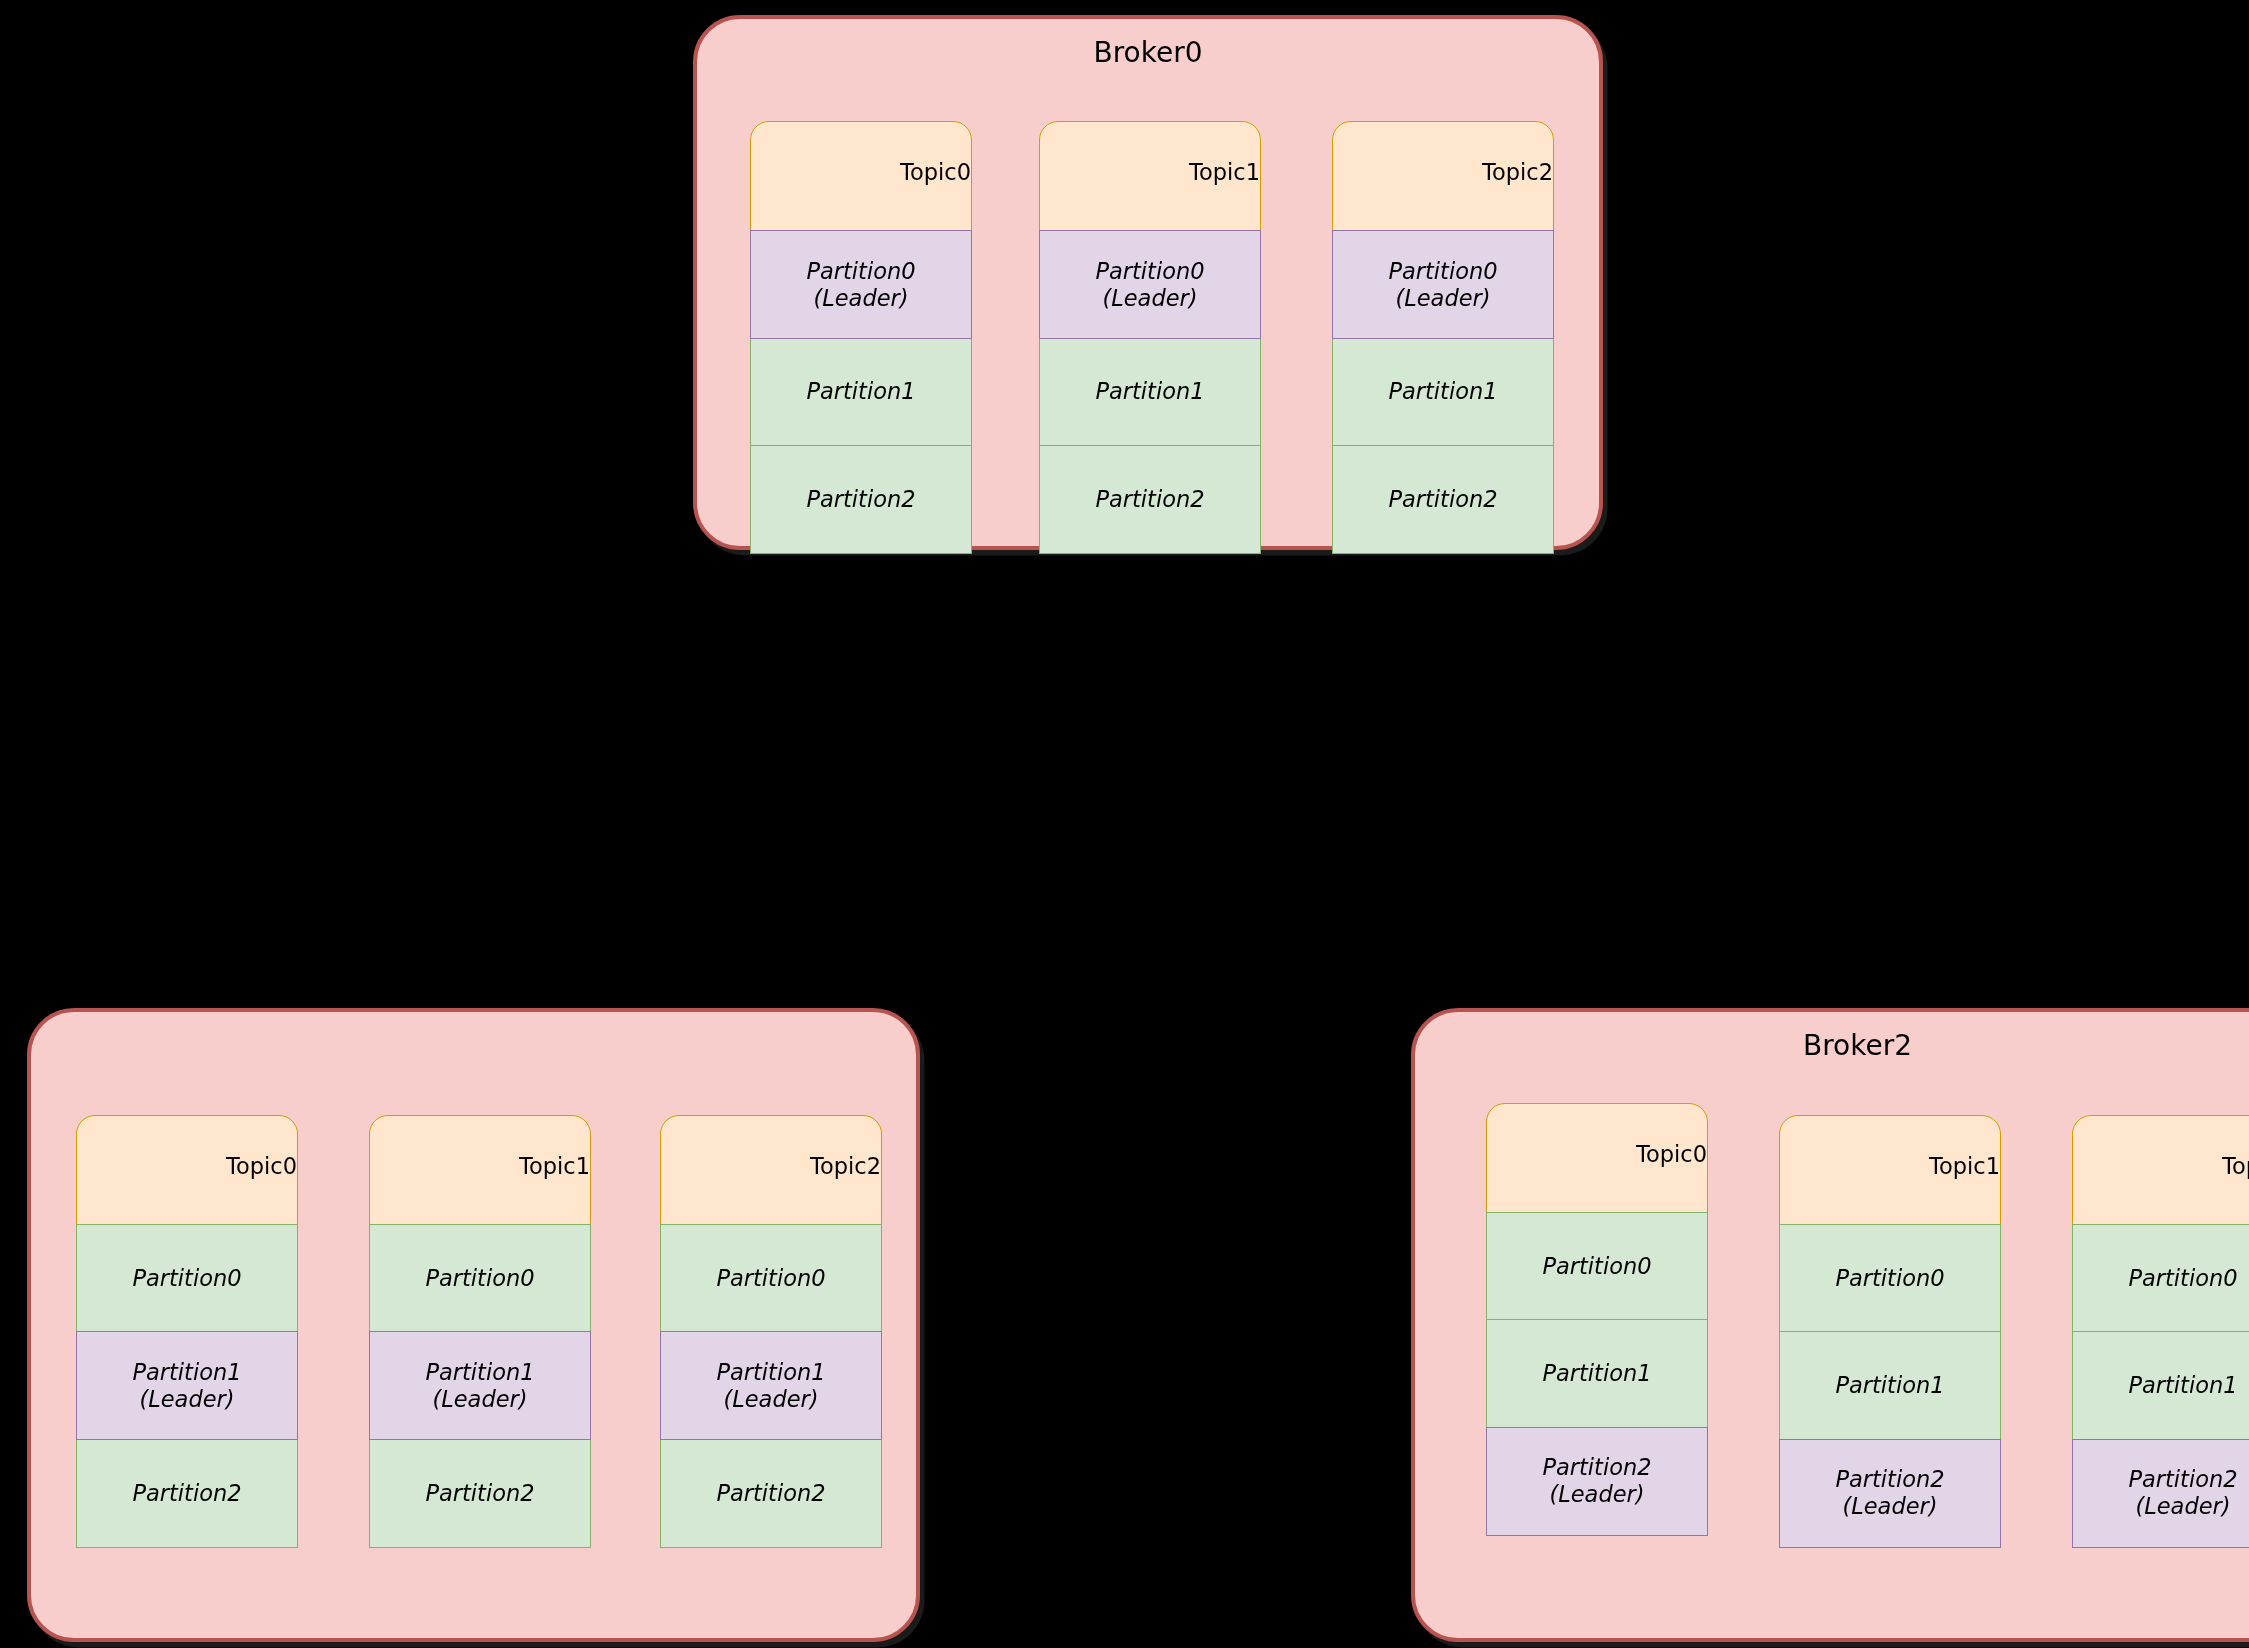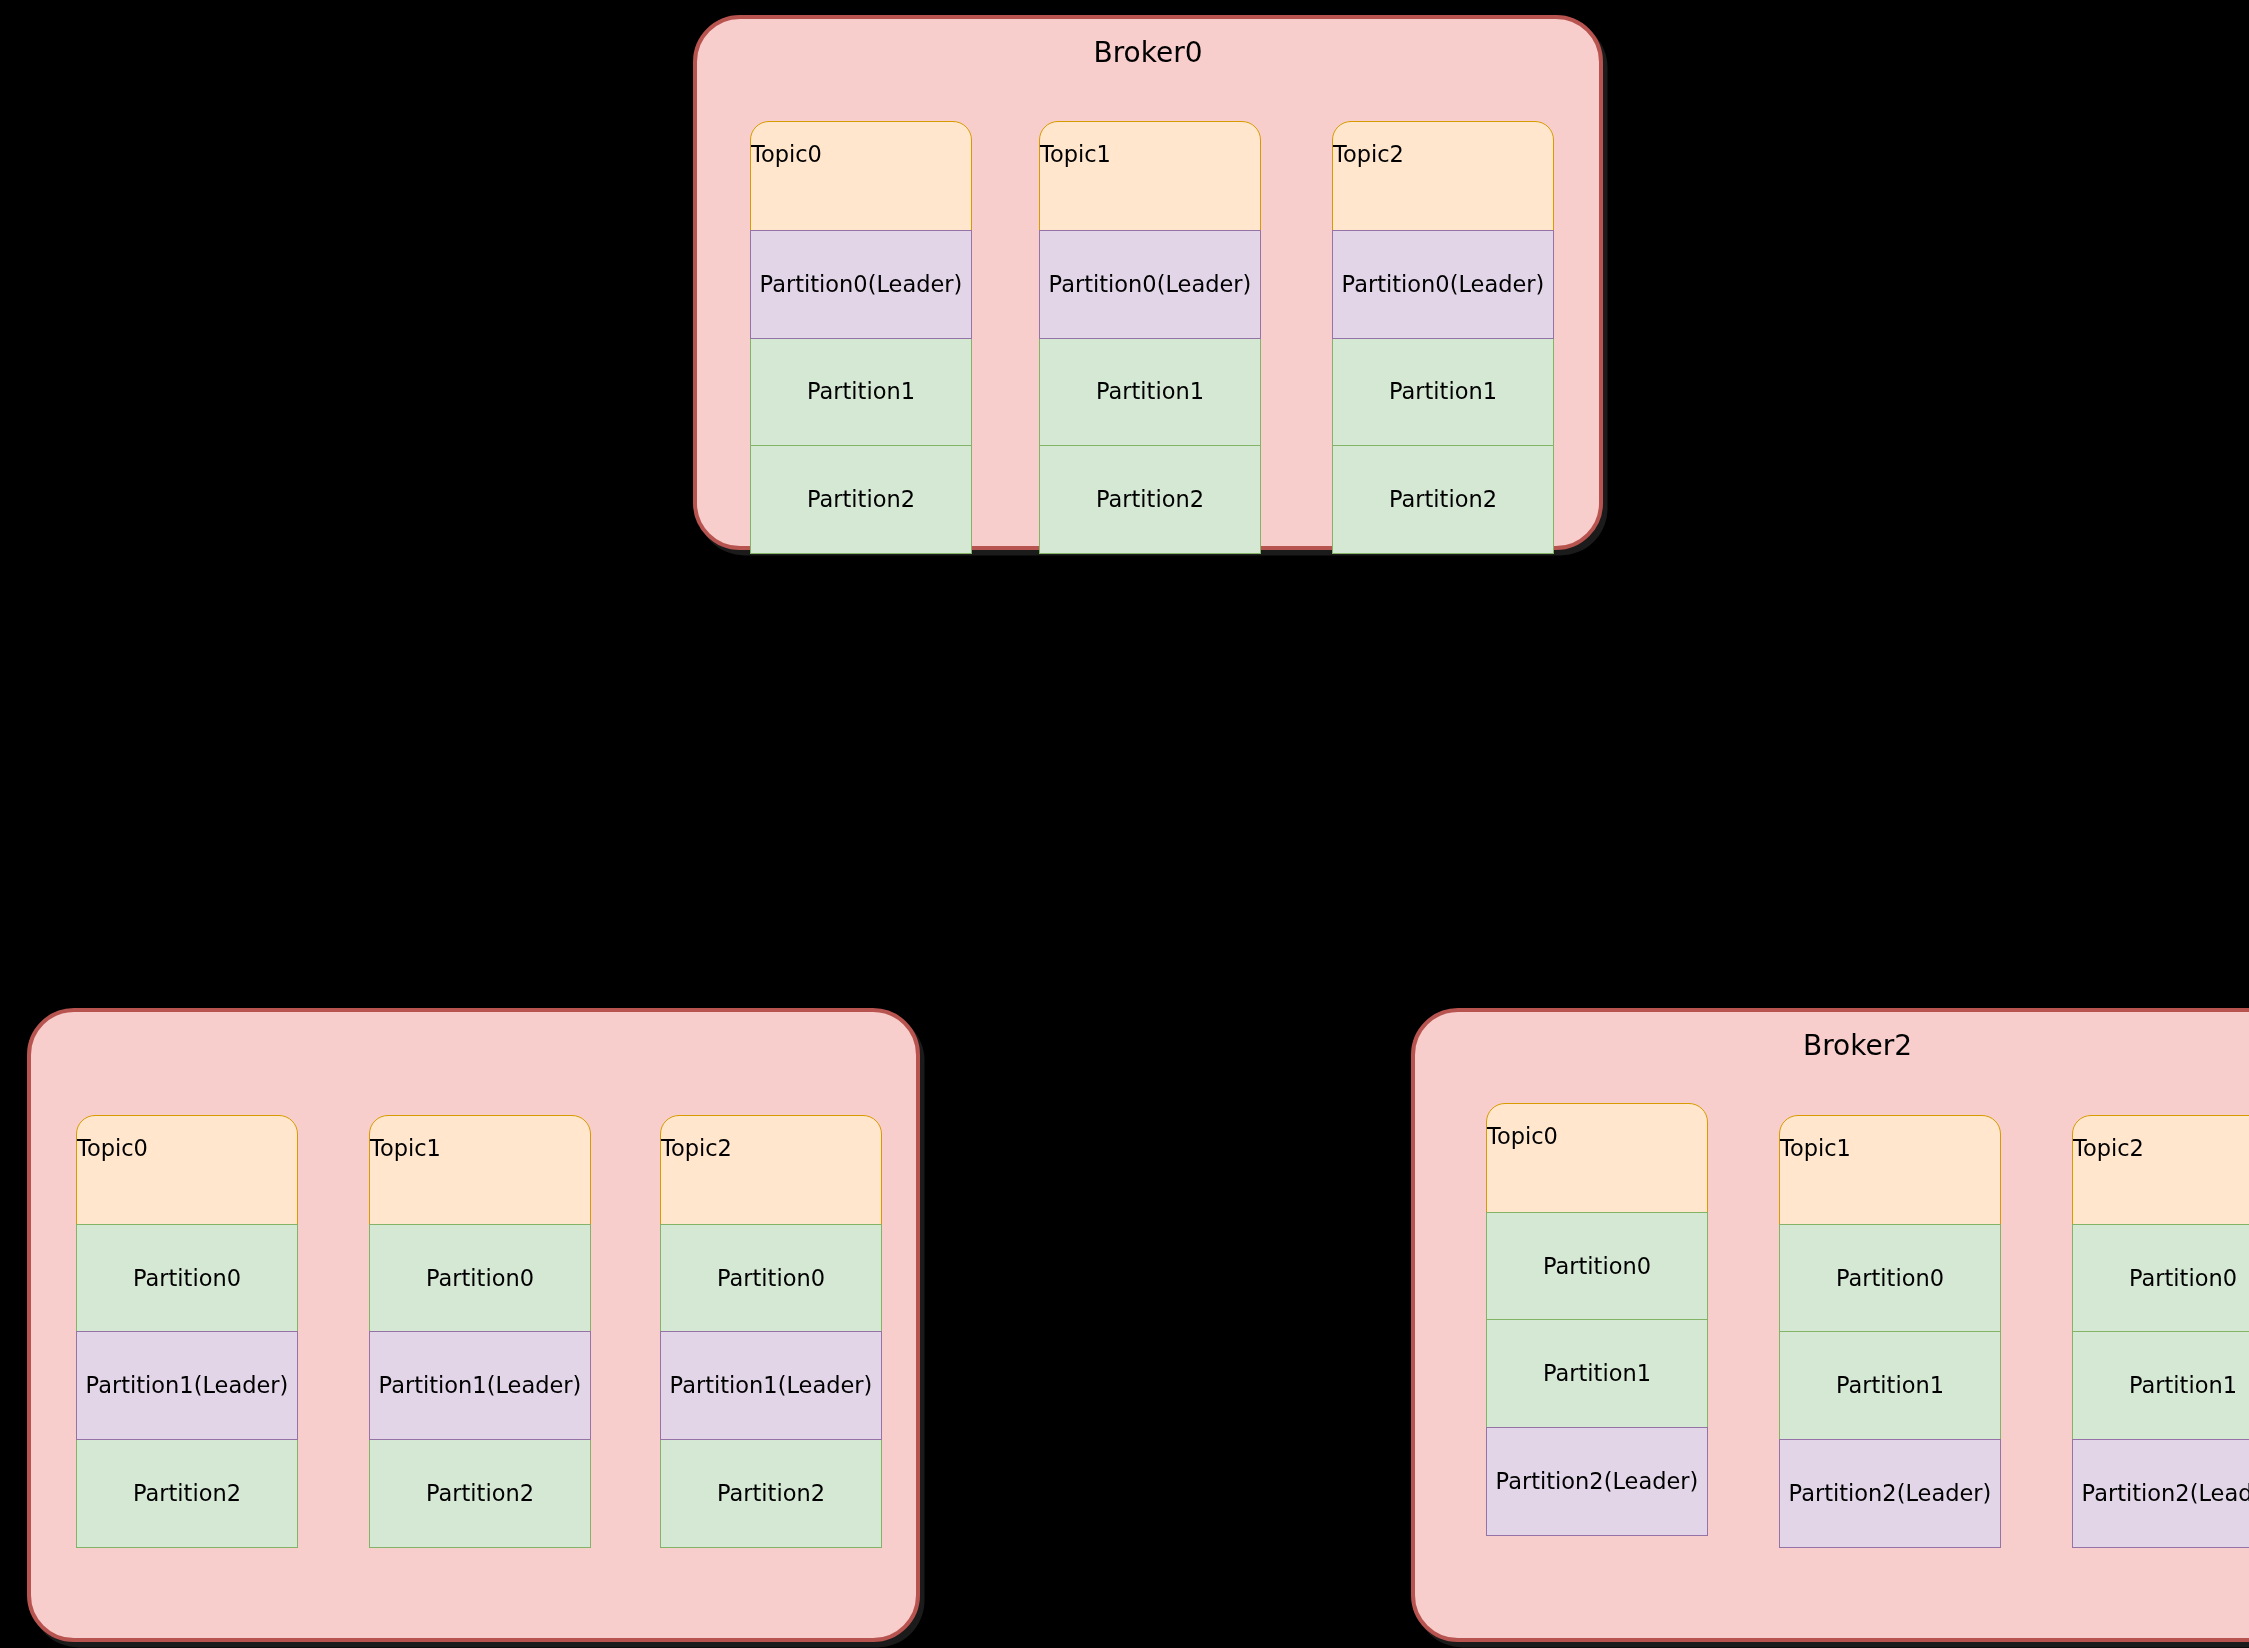--- a/index.html
+++ b/index.html
@@ -46,44 +46,46 @@
     width: 222px;
   }
 
   .topic-header {
     position: relative;
     width: 100%;
     height: 111px;
     background: var(--topic-fill, #FFE6CC);
     border: 1.8px solid var(--topic-stroke, #D79B00);
     border-radius: 19px 19px 0 0;
-    text-align: left;
-    padding-top: 19px;
+    text-align: right;
+    padding-top: 37px;
     z-index: 1;
   }
 
   .topic-label {
     font-size: 22.5px;
     line-height: 26px;
     color: var(--text, #000);
     white-space: nowrap;
   }
 
   .partition {
     position: relative;
     width: 100%;
     height: 109px;
     margin-top: -1.8px;
     background: var(--part-fill, #D5E8D4);
     border: 1.8px solid var(--part-stroke, #82B366);
     display: flex;
+    flex-direction: column;
     justify-content: center;
     align-items: center;
     text-align: center;
     z-index: 2;
+    font-style: italic;
   }
 
   .partition.leader {
     background: var(--leader-fill, #E1D5E7);
     border-color: var(--leader-stroke, #9673A6);
     z-index: 3;
   }
 
   .p-label, .p-sub {
     font-size: 22.5px;

